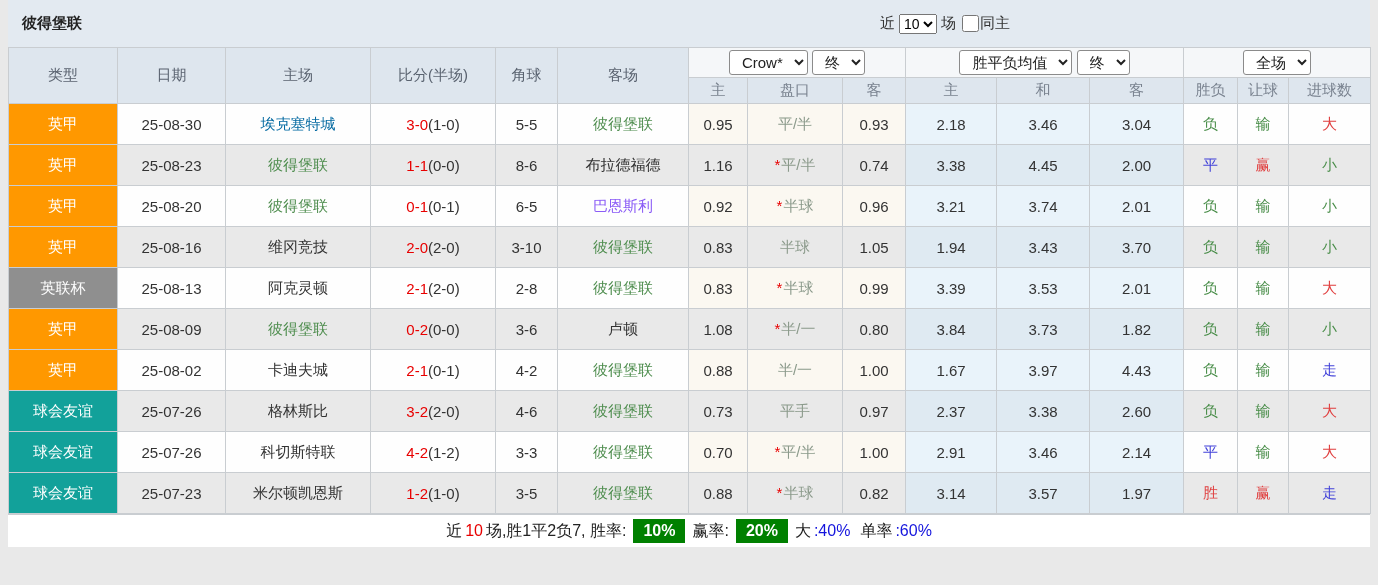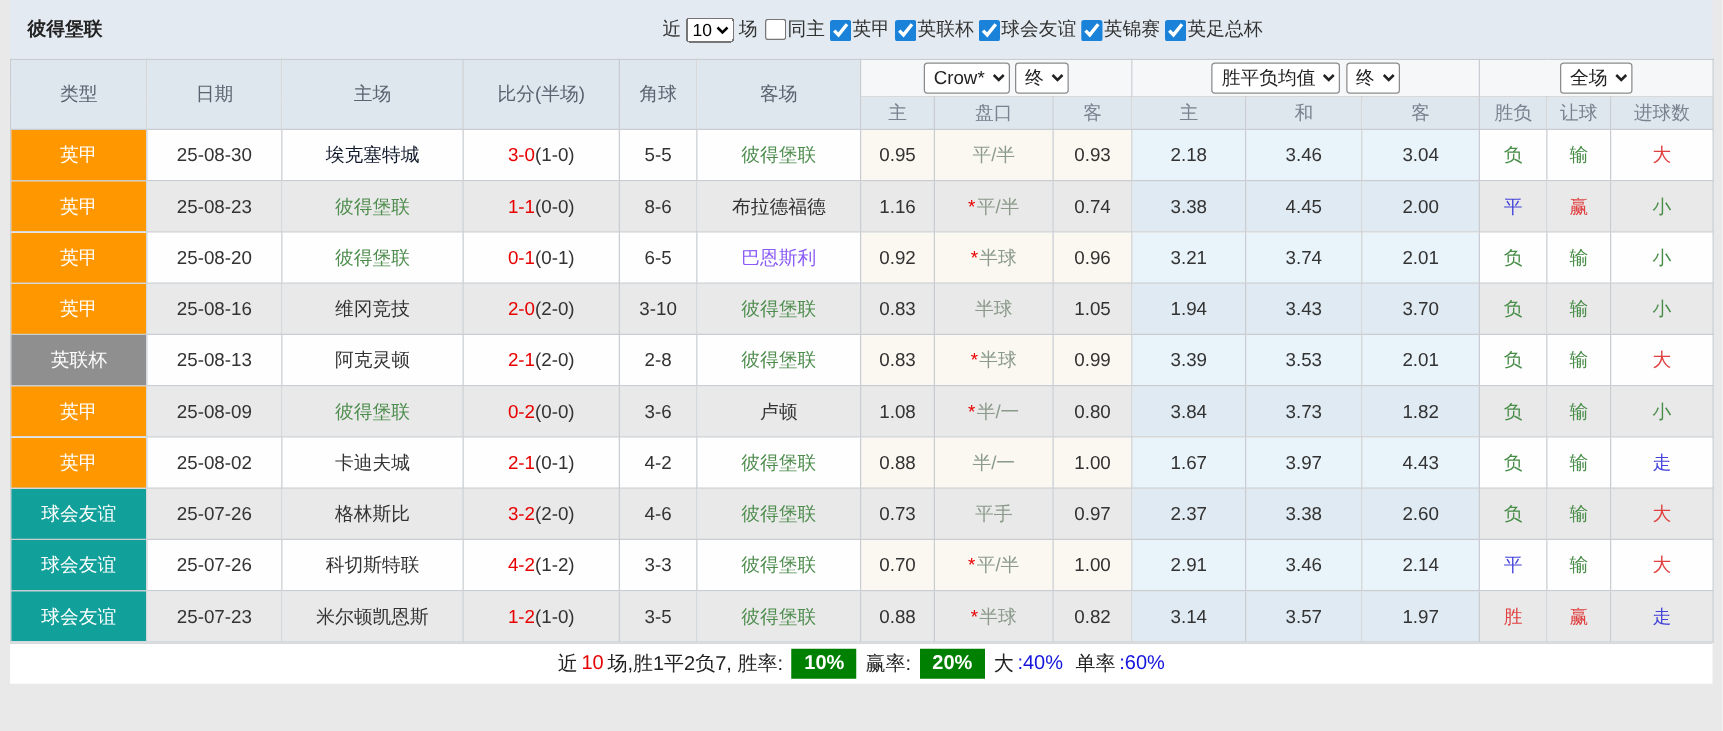--- a/index.html
+++ b/index.html
@@ -22,21 +22,21 @@
   .filters input[type=checkbox] { width:17px; height:17px; accent-color:#1b82d9; margin:0 1px 0 6px; vertical-align:middle; }
   #league-filters input[type=checkbox] { margin-left:4px; }
 
   
   table.res { border-collapse:collapse; width:1362px; margin:0 8px; background:#fff; text-align:center; font-size:15px; table-layout:fixed; }
   table.res th, table.res td { border:1px solid #c9cdd1; padding:0; overflow:hidden; white-space:nowrap; }
   thead th { font-weight:normal; }
   th.hl { background:#dee6ee; color:#5a6370; font-size:15px; height:55px; }
   th.group { background:#f5f7f9; height:29px; }
   th.sub { background:#dee6ee; color:#79828f; font-size:15px; height:25px; }
-  th.group select { font-size:15px; color:#222; background:#fff; border:1px solid #8b8b8b; border-radius:3px; padding:1px 3px; height:25px; }
+  th.group select { font-size:15px; color:#222; background:#fff; border:1px solid #8b8b8b; border-radius:3px; padding:1px 8px; height:25px; }
 
   tbody td { height:40px; color:#333; }
   tbody tr.odd { background:#fefefe; }
   tbody tr.even { background:#e9e9e9; }
   tbody tr.odd td.crow { background:#fbf8f1; }
   tbody tr.even td.crow { background:#e9e9e9; }
   tbody tr.odd td.avg { background:#e9f3fa; }
   tbody tr.even td.avg { background:#dfeaf2; }
   td.typecell { color:#fff; font-size:15px; }
   .score-main { color:#e80000; }
@@ -59,21 +59,20 @@
   <div class="filterbar">
     <span class="teamname">彼得堡联</span>
     <div class="filters">
       <span>近</span>
       <select>
         <option>10</option>
       </select>
       <span>场</span>
       <input type="checkbox" style="">
       <span>同主</span>
-      <span id="league-filters"><input type="checkbox" checked="" style=""><span>英甲</span><input type="checkbox" checked="" style=""><span>英联杯</span><input type="checkbox" checked="" style=""><span>球会友谊</span><input type="checkbox" checked="" style=""><span>英锦赛</span><input type="checkbox" checked="" style=""><span>英足总杯</span></span>
     </div>
   </div>
 
   <table class="res">
     <colgroup>
       <col style="width:109px">
         <col style="width:108px">
         <col style="width:145px">
         <col style="width:125px">
       <col style="width:62px">
@@ -117,21 +116,21 @@
           <th class="sub">客</th>
           <th class="sub">胜负</th>
           <th class="sub">让球</th>
           <th class="sub">进球数</th>
         </tr>
     </thead>
     <tbody id="rows-body">
         <tr class="odd">
           <td class="typecell" style="background: rgb(255, 152, 0);">英甲</td>
           <td>25-08-30</td>
-          <td style="color: #0f172a; text-align: center;">埃克塞特城</td>
+          <td style="color: #0369a1; text-align: center;">埃克塞特城</td>
           <td><span class="score-main">3-0</span><span class="score-half">(1-0)</span></td>
           <td>5-5</td>
           <td style="color: rgb(78, 141, 78);">彼得堡联</td>
           <td class="crow">0.95</td>
           <td class="crow pan">平/半</td>
           <td class="crow">0.93</td>
           <td class="avg">2.18</td>
           <td class="avg">3.46</td>
           <td class="avg">3.04</td>
           <td style="color: rgb(71, 140, 71);">负</td>

